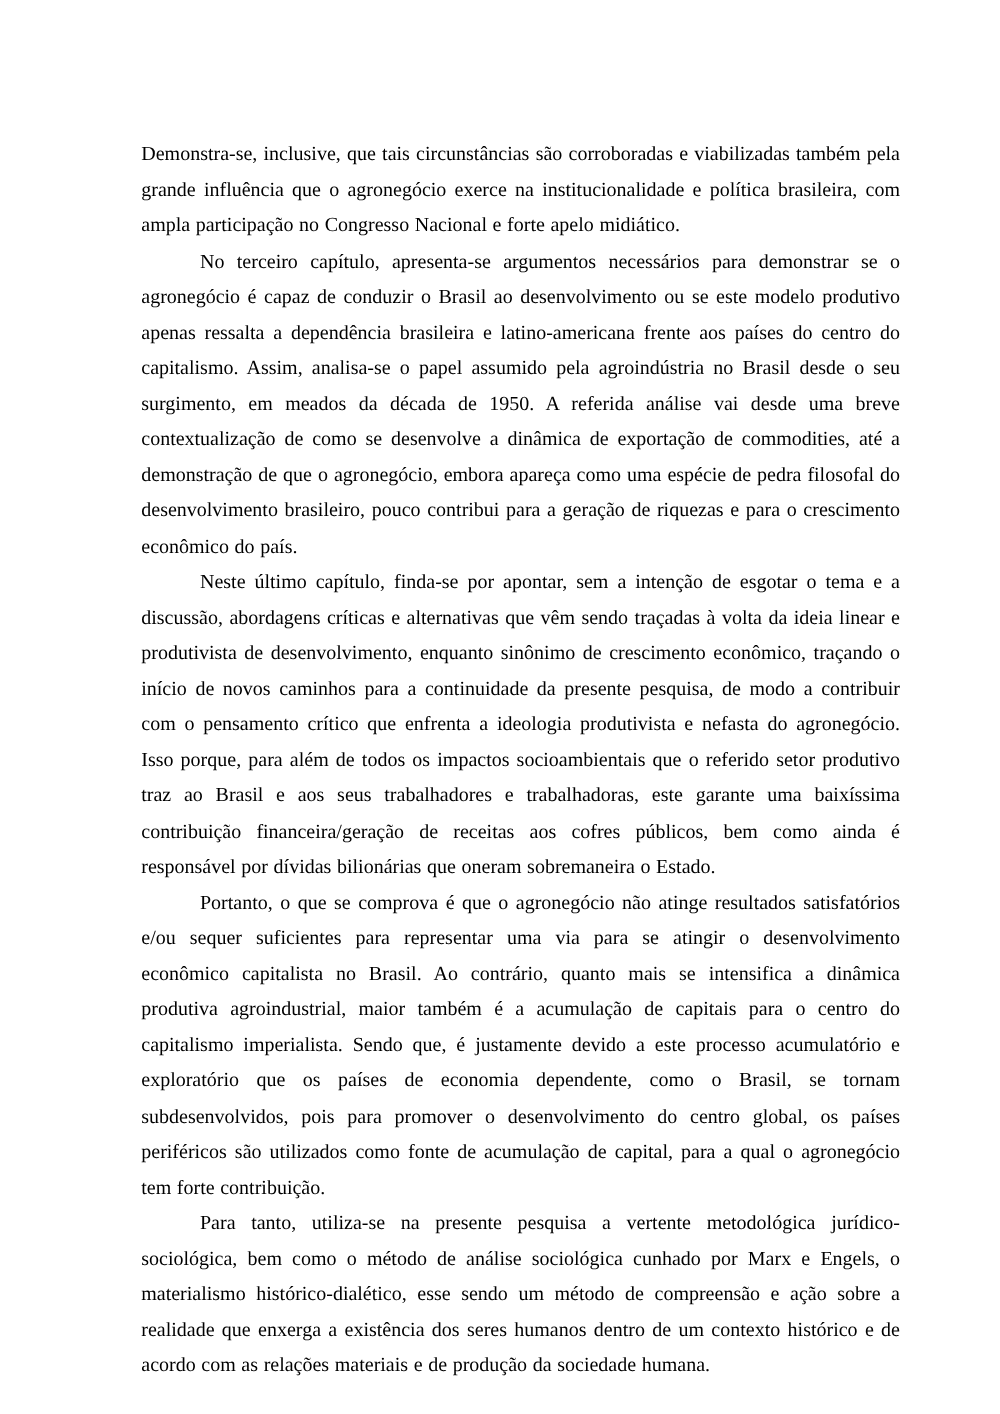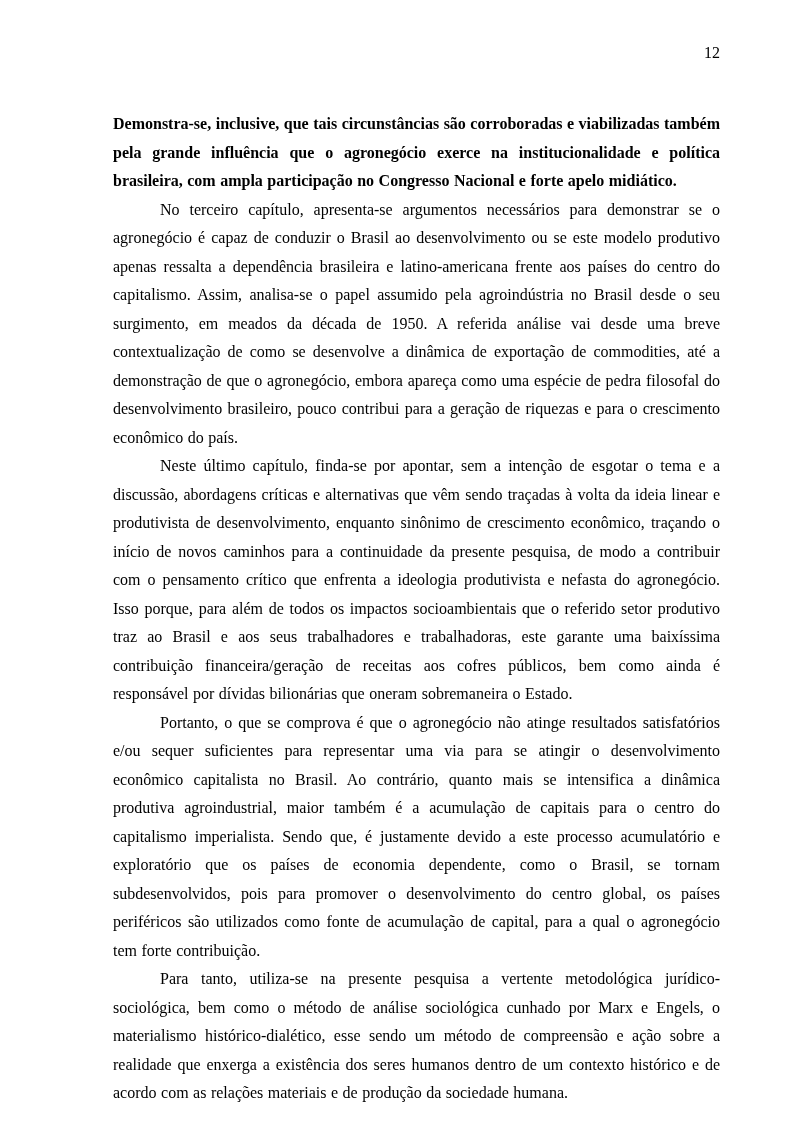--- a/index.html
+++ b/index.html
@@ -34,28 +34,26 @@
   .content p {
     margin: 0;
     font-size: 16px;
     line-height: 28.5px;
     text-align: justify;
     text-indent: 47px;
     word-spacing: 0.5px;
   }
   .content p.no-indent {
     text-indent: 0;
-    font-weight: bold;
   }
 </style>
 </head>
 <body>
 
 <div class="page">
-  <div class="page-number">12</div>
 
   <div class="content">
     <p class="no-indent">Demonstra-se, inclusive, que tais circunstâncias são corroboradas e viabilizadas também pela grande influência que o agronegócio exerce na institucionalidade e política brasileira, com ampla participação no Congresso Nacional e forte apelo midiático.</p>
     <p>No terceiro capítulo, apresenta-se argumentos necessários para demonstrar se o agronegócio é capaz de conduzir o Brasil ao desenvolvimento ou se este modelo produtivo apenas ressalta a dependência brasileira e latino-americana frente aos países do centro do capitalismo. Assim, analisa-se o papel assumido pela agroindústria no Brasil desde o seu surgimento, em meados da década de 1950. A referida análise vai desde uma breve contextualização de como se desenvolve a dinâmica de exportação de commodities, até a demonstração de que o agronegócio, embora apareça como uma espécie de pedra filosofal do desenvolvimento brasileiro, pouco contribui para a geração de riquezas e para o crescimento econômico do país.</p>
     <p>Neste último capítulo, finda-se por apontar, sem a intenção de esgotar o tema e a discussão, abordagens críticas e alternativas que vêm sendo traçadas à volta da ideia linear e produtivista de desenvolvimento, enquanto sinônimo de crescimento econômico, traçando o início de novos caminhos para a continuidade da presente pesquisa, de modo a contribuir com o pensamento crítico que enfrenta a ideologia produtivista e nefasta do agronegócio. Isso porque, para além de todos os impactos socioambientais que o referido setor produtivo traz ao Brasil e aos seus trabalhadores e trabalhadoras, este garante uma baixíssima contribuição financeira/geração de receitas aos cofres públicos, bem como ainda é responsável por dívidas bilionárias que oneram sobremaneira o Estado.</p>
     <p>Portanto, o que se comprova é que o agronegócio não atinge resultados satisfatórios e/ou sequer suficientes para representar uma via para se atingir o desenvolvimento econômico capitalista no Brasil. Ao contrário, quanto mais se intensifica a dinâmica produtiva agroindustrial, maior também é a acumulação de capitais para o centro do capitalismo imperialista. Sendo que, é justamente devido a este processo acumulatório e exploratório que os países de economia dependente, como o Brasil, se tornam subdesenvolvidos, pois para promover o desenvolvimento do centro global, os países periféricos são utilizados como fonte de acumulação de capital, para a qual o agronegócio tem forte contribuição.</p>
     <p>Para tanto, utiliza-se na presente pesquisa a vertente metodológica jurídico-sociológica, bem como o método de análise sociológica cunhado por Marx e Engels, o materialismo histórico-dialético, esse sendo um método de compreensão e ação sobre a realidade que enxerga a existência dos seres humanos dentro de um contexto histórico e de acordo com as relações materiais e de produção da sociedade humana.</p>
   </div>
 </div>
 

